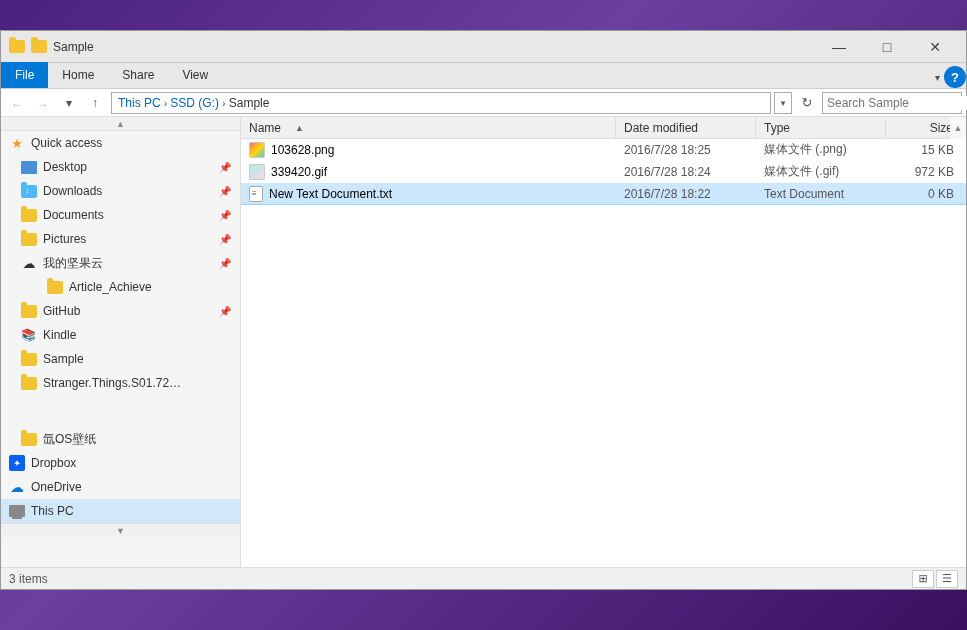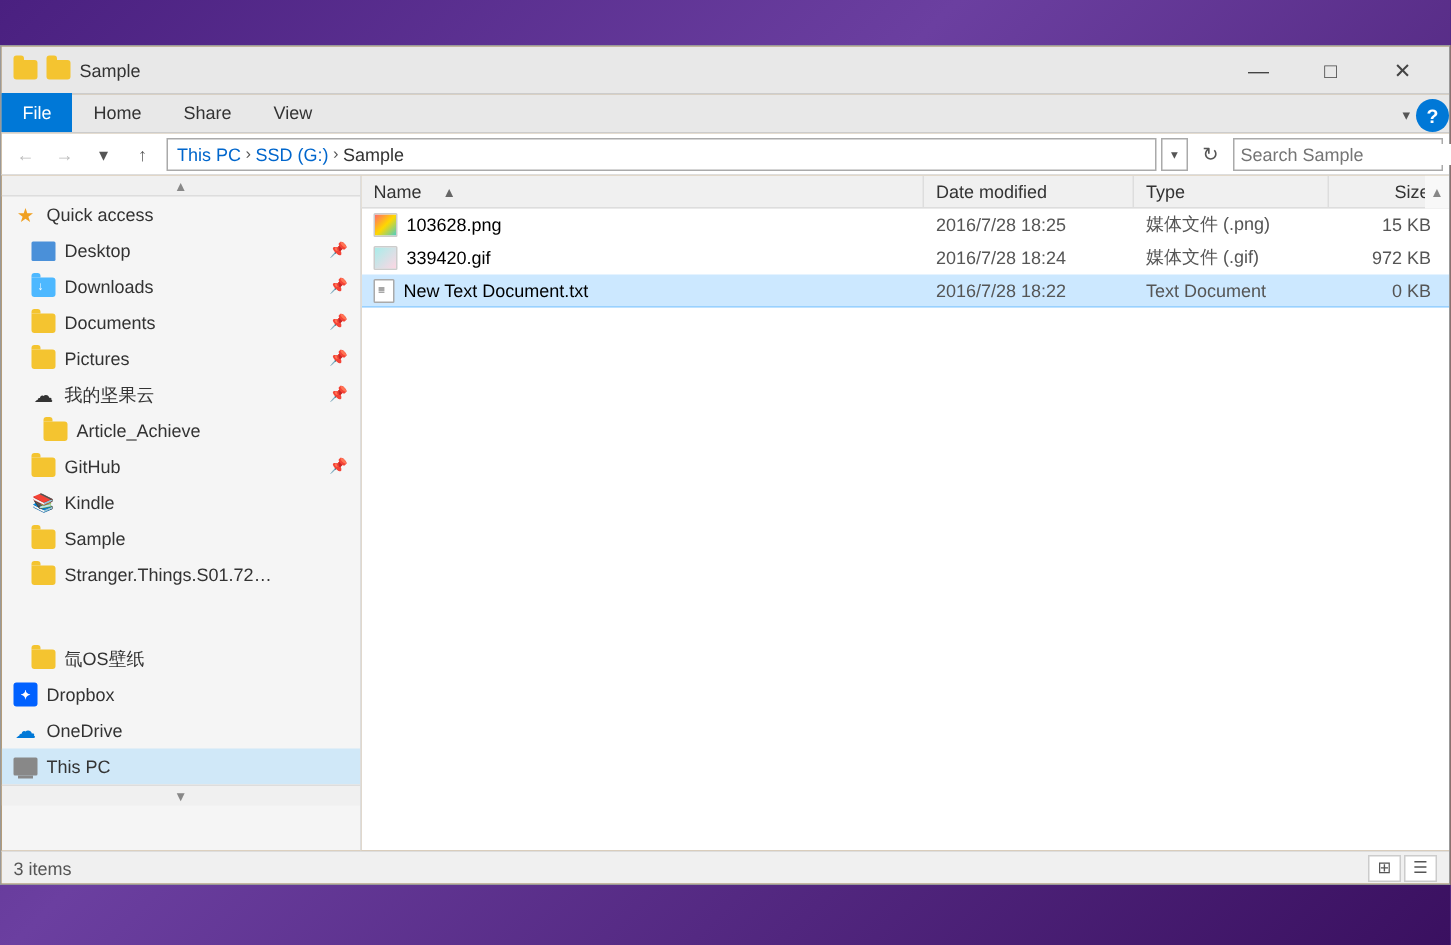--- a/index.html
+++ b/index.html
@@ -8,21 +8,21 @@
       height: 630px;
       background: linear-gradient(135deg, #4a2080 0%, #6b3fa0 40%, #3a1060 100%);
       display: flex;
       align-items: center;
       justify-content: center;
       font-family: 'Segoe UI', sans-serif;
     }
     .window {
       width: 967px;
       height: 560px;
-      background: #a16207;
+      background: #0369a1;
       border: 1px solid #999;
       display: flex;
       flex-direction: column;
       position: absolute;
       top: 30px;
       left: 0;
     }
     
     .title-bar {
       height: 32px;
@@ -522,21 +522,21 @@
         <span>Pictures</span>
         <span class="pin-icon">📌</span>
       </div>
 
       <div class="sidebar-item" style="padding-left:20px;">
         <span class="item-icon" style="font-size:13px;">☁</span>
         <span>我的坚果云</span>
         <span class="pin-icon">📌</span>
       </div>
 
-      <div class="sidebar-item" style="padding-left:28px;">
+      <div class="sidebar-item" style="padding-left:6px;margin-left:40px;">
         <span class="item-icon">
           <div class="folder-yellow"></div>
         </span>
         <span>Article_Achieve</span>
       </div>
 
       <div class="sidebar-item" style="padding-left:20px;">
         <span class="item-icon">
           <div class="folder-yellow"></div>
         </span>

